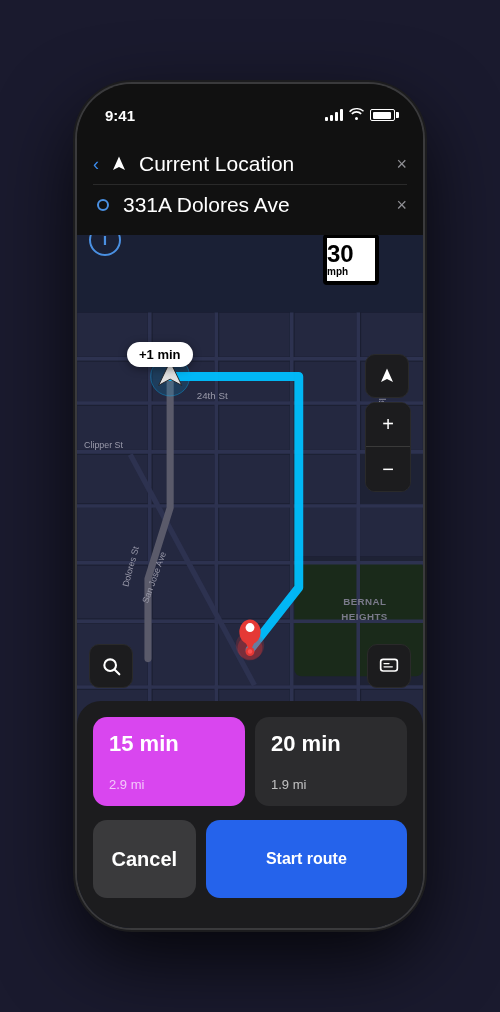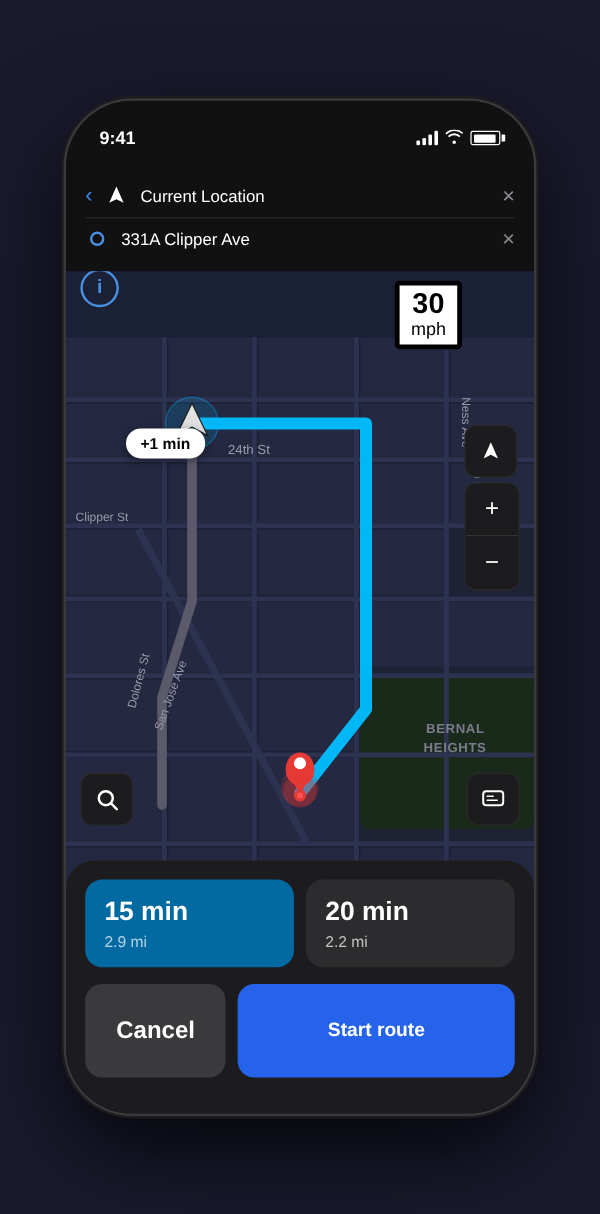--- a/index.html
+++ b/index.html
@@ -7,21 +7,21 @@
       width: 500px;
       height: 1012px;
       background: #1a1a2e;
       display: flex;
       justify-content: center;
       align-items: center;
       font-family: -apple-system, BlinkMacSystemFont, 'Helvetica Neue', sans-serif;
     }
 
     .phone-frame {
-      width: 390px;
+      width: 346px;
       height: 844px;
       background: #1c1c1e;
       border-radius: 55px;
       overflow: hidden;
       position: relative;
       box-shadow: 0 0 0 2px #3a3a3c, 0 0 0 4px #1c1c1e, 0 30px 80px rgba(0,0,0,0.8);
     }
 
     
     .status-bar {
@@ -133,21 +133,21 @@
 
     .nav-arrow-icon svg {
       width: 18px;
       height: 18px;
       fill: #fff;
     }
 
     .search-text {
       flex: 1;
       color: #fff;
-      font-size: 14px;
+      font-size: 21px;
     }
 
     .close-btn {
       color: #8e8e93;
       font-size: 18px;
       cursor: pointer;
       line-height: 1;
     }
 
     .circle-dot {
@@ -174,39 +174,38 @@
       position: absolute;
       top: 0; left: 0;
       width: 100%;
       height: 100%;
     }
 
     
     .speed-limit {
       position: absolute;
       top: 40px;
-      right: 60px;
+      right: 44px;
       background: #fff;
       border: 4px solid #000;
       border-radius: 4px;
       width: 56px;
       padding: 4px 0;
-      text-align: center;
     }
 
     .speed-limit-number {
       font-size: 24px;
       font-weight: 900;
       color: #000;
       line-height: 1;
     }
 
     .speed-limit-unit {
-      font-size: 15px;
-      font-weight: 400;
+      font-size: 10px;
+      font-weight: 700;
       color: #000;
     }
 
     
     .map-controls {
       position: absolute;
       right: 12px;
       top: 160px;
       display: flex;
       flex-direction: column;
@@ -241,21 +240,21 @@
       border-bottom: 1px solid #3a3a3a;
     }
 
     .map-btn-group .map-btn:last-child {
       border-bottom: none;
     }
 
     
     .info-bubble {
       position: absolute;
-      top: 163px;
+      top: 148px;
       left: 50px;
       background: #fff;
       border-radius: 16px;
       padding: 5px 12px;
       color: #000;
       font-size: 13px;
       font-weight: 600;
       white-space: nowrap;
       box-shadow: 0 2px 8px rgba(0,0,0,0.4);
     }
@@ -333,33 +332,33 @@
 
     .route-option {
       flex: 1;
       padding: 14px 16px;
       border-radius: 14px;
       background: #2c2c2e;
       cursor: pointer;
     }
 
     .route-option.selected {
-      background: #0369a1;
+      background: #d946ef;
     }
 
     .route-option-time {
       font-size: 22px;
       font-weight: 700;
       color: #fff;
     }
 
     .route-option-dist {
       font-size: 13px;
       color: rgba(255,255,255,0.7);
-      margin-top: 4px;
+      margin-top: 20px;
     }
 
     .action-buttons {
       display: flex;
       gap: 10px;
     }
 
     .cancel-btn {
       flex: 1;
       padding: 16px;
@@ -431,21 +430,21 @@
           <path d="M12 2L4 20l8-4 8 4z"></path>
         </svg>
       </div>
       <span class="search-text">Current Location</span>
       <span class="close-btn">×</span>
     </div>
     <div class="search-row">
       <div style="width:20px; display:flex; justify-content:center;">
         <div class="circle-dot"></div>
       </div>
-      <span class="search-text">331A Clipper Ave</span>
+      <span class="search-text">331A Dolores Ave</span>
       <span class="close-btn">×</span>
     </div>
   </div>
 
   <div class="map-area">
 
     <svg class="route-svg" viewBox="0 0 390 560" xmlns="http://www.w3.org/2000/svg">
 
       <rect width="390" height="560" fill="#1e2235"></rect>
 
@@ -576,21 +575,21 @@
   </div>
 
   <div class="bottom-panel">
     <div class="route-options">
       <div class="route-option selected">
         <div class="route-option-time">15 min</div>
         <div class="route-option-dist">2.9 mi</div>
       </div>
       <div class="route-option">
         <div class="route-option-time">20 min</div>
-        <div class="route-option-dist">2.2 mi</div>
+        <div class="route-option-dist">1.9 mi</div>
       </div>
     </div>
     <div class="action-buttons">
       <button class="cancel-btn">Cancel</button>
       <button class="start-btn">Start route</button>
     </div>
   </div>
 
   <div class="home-indicator"></div>
 

